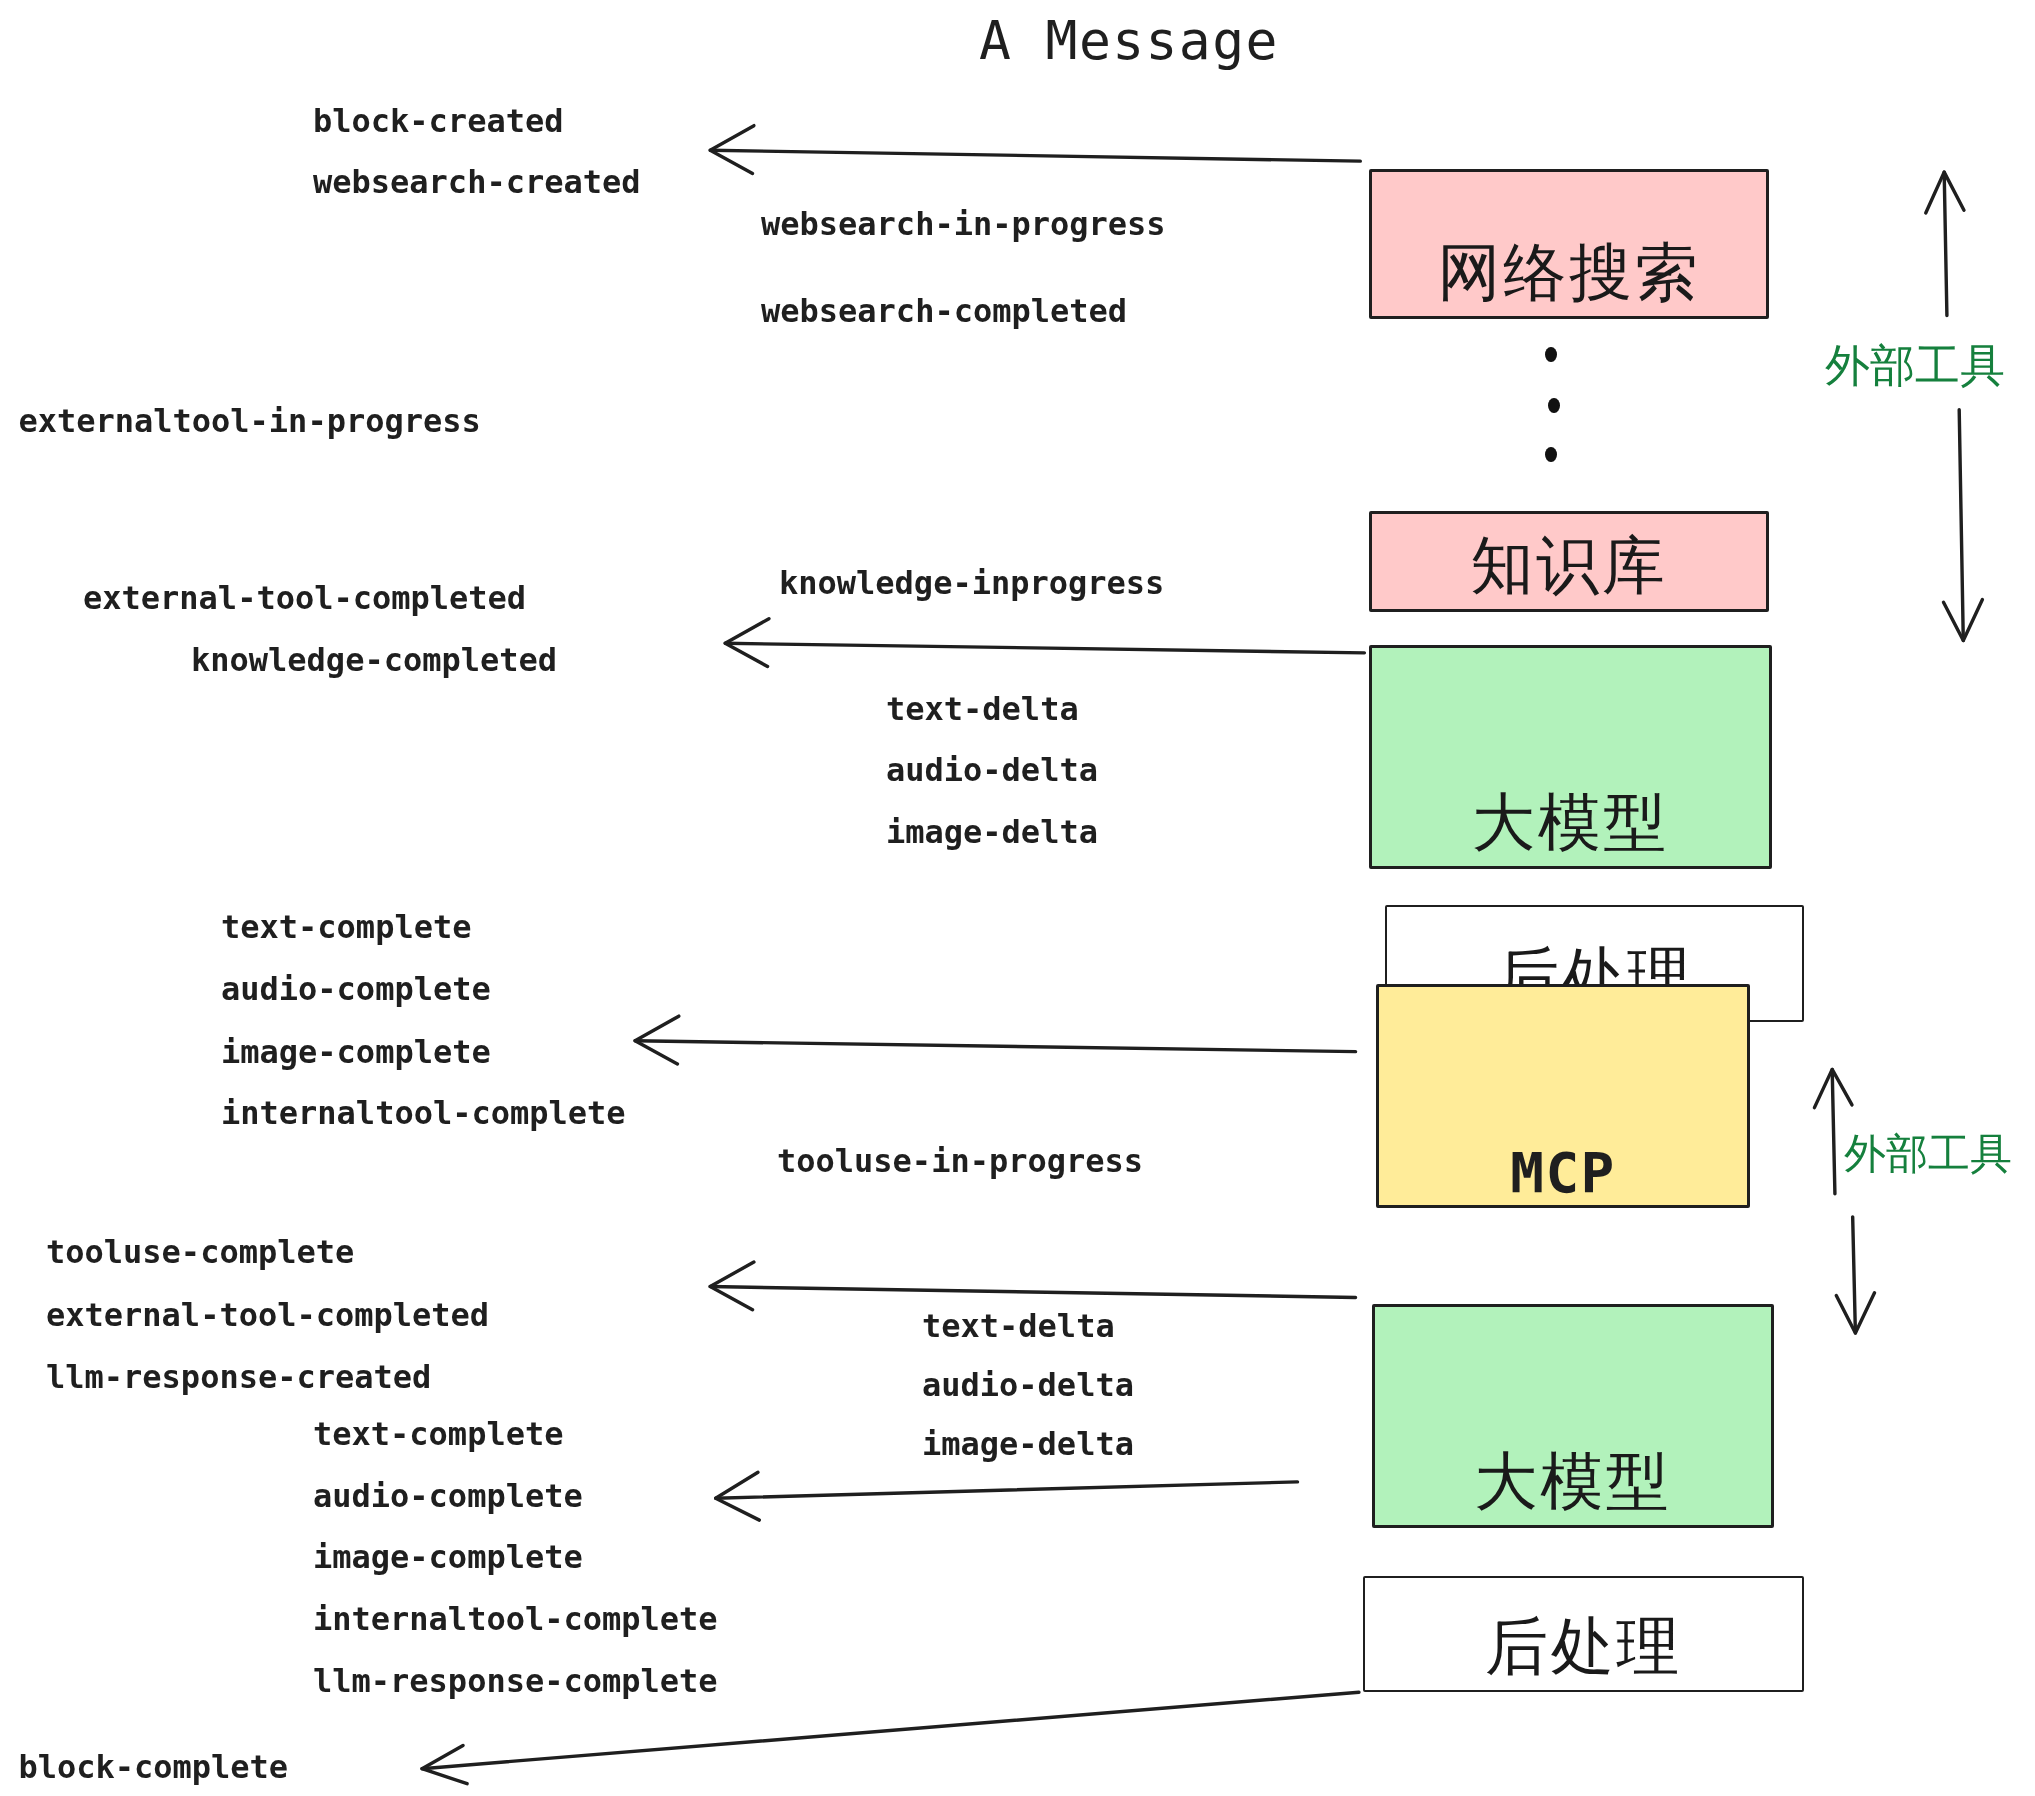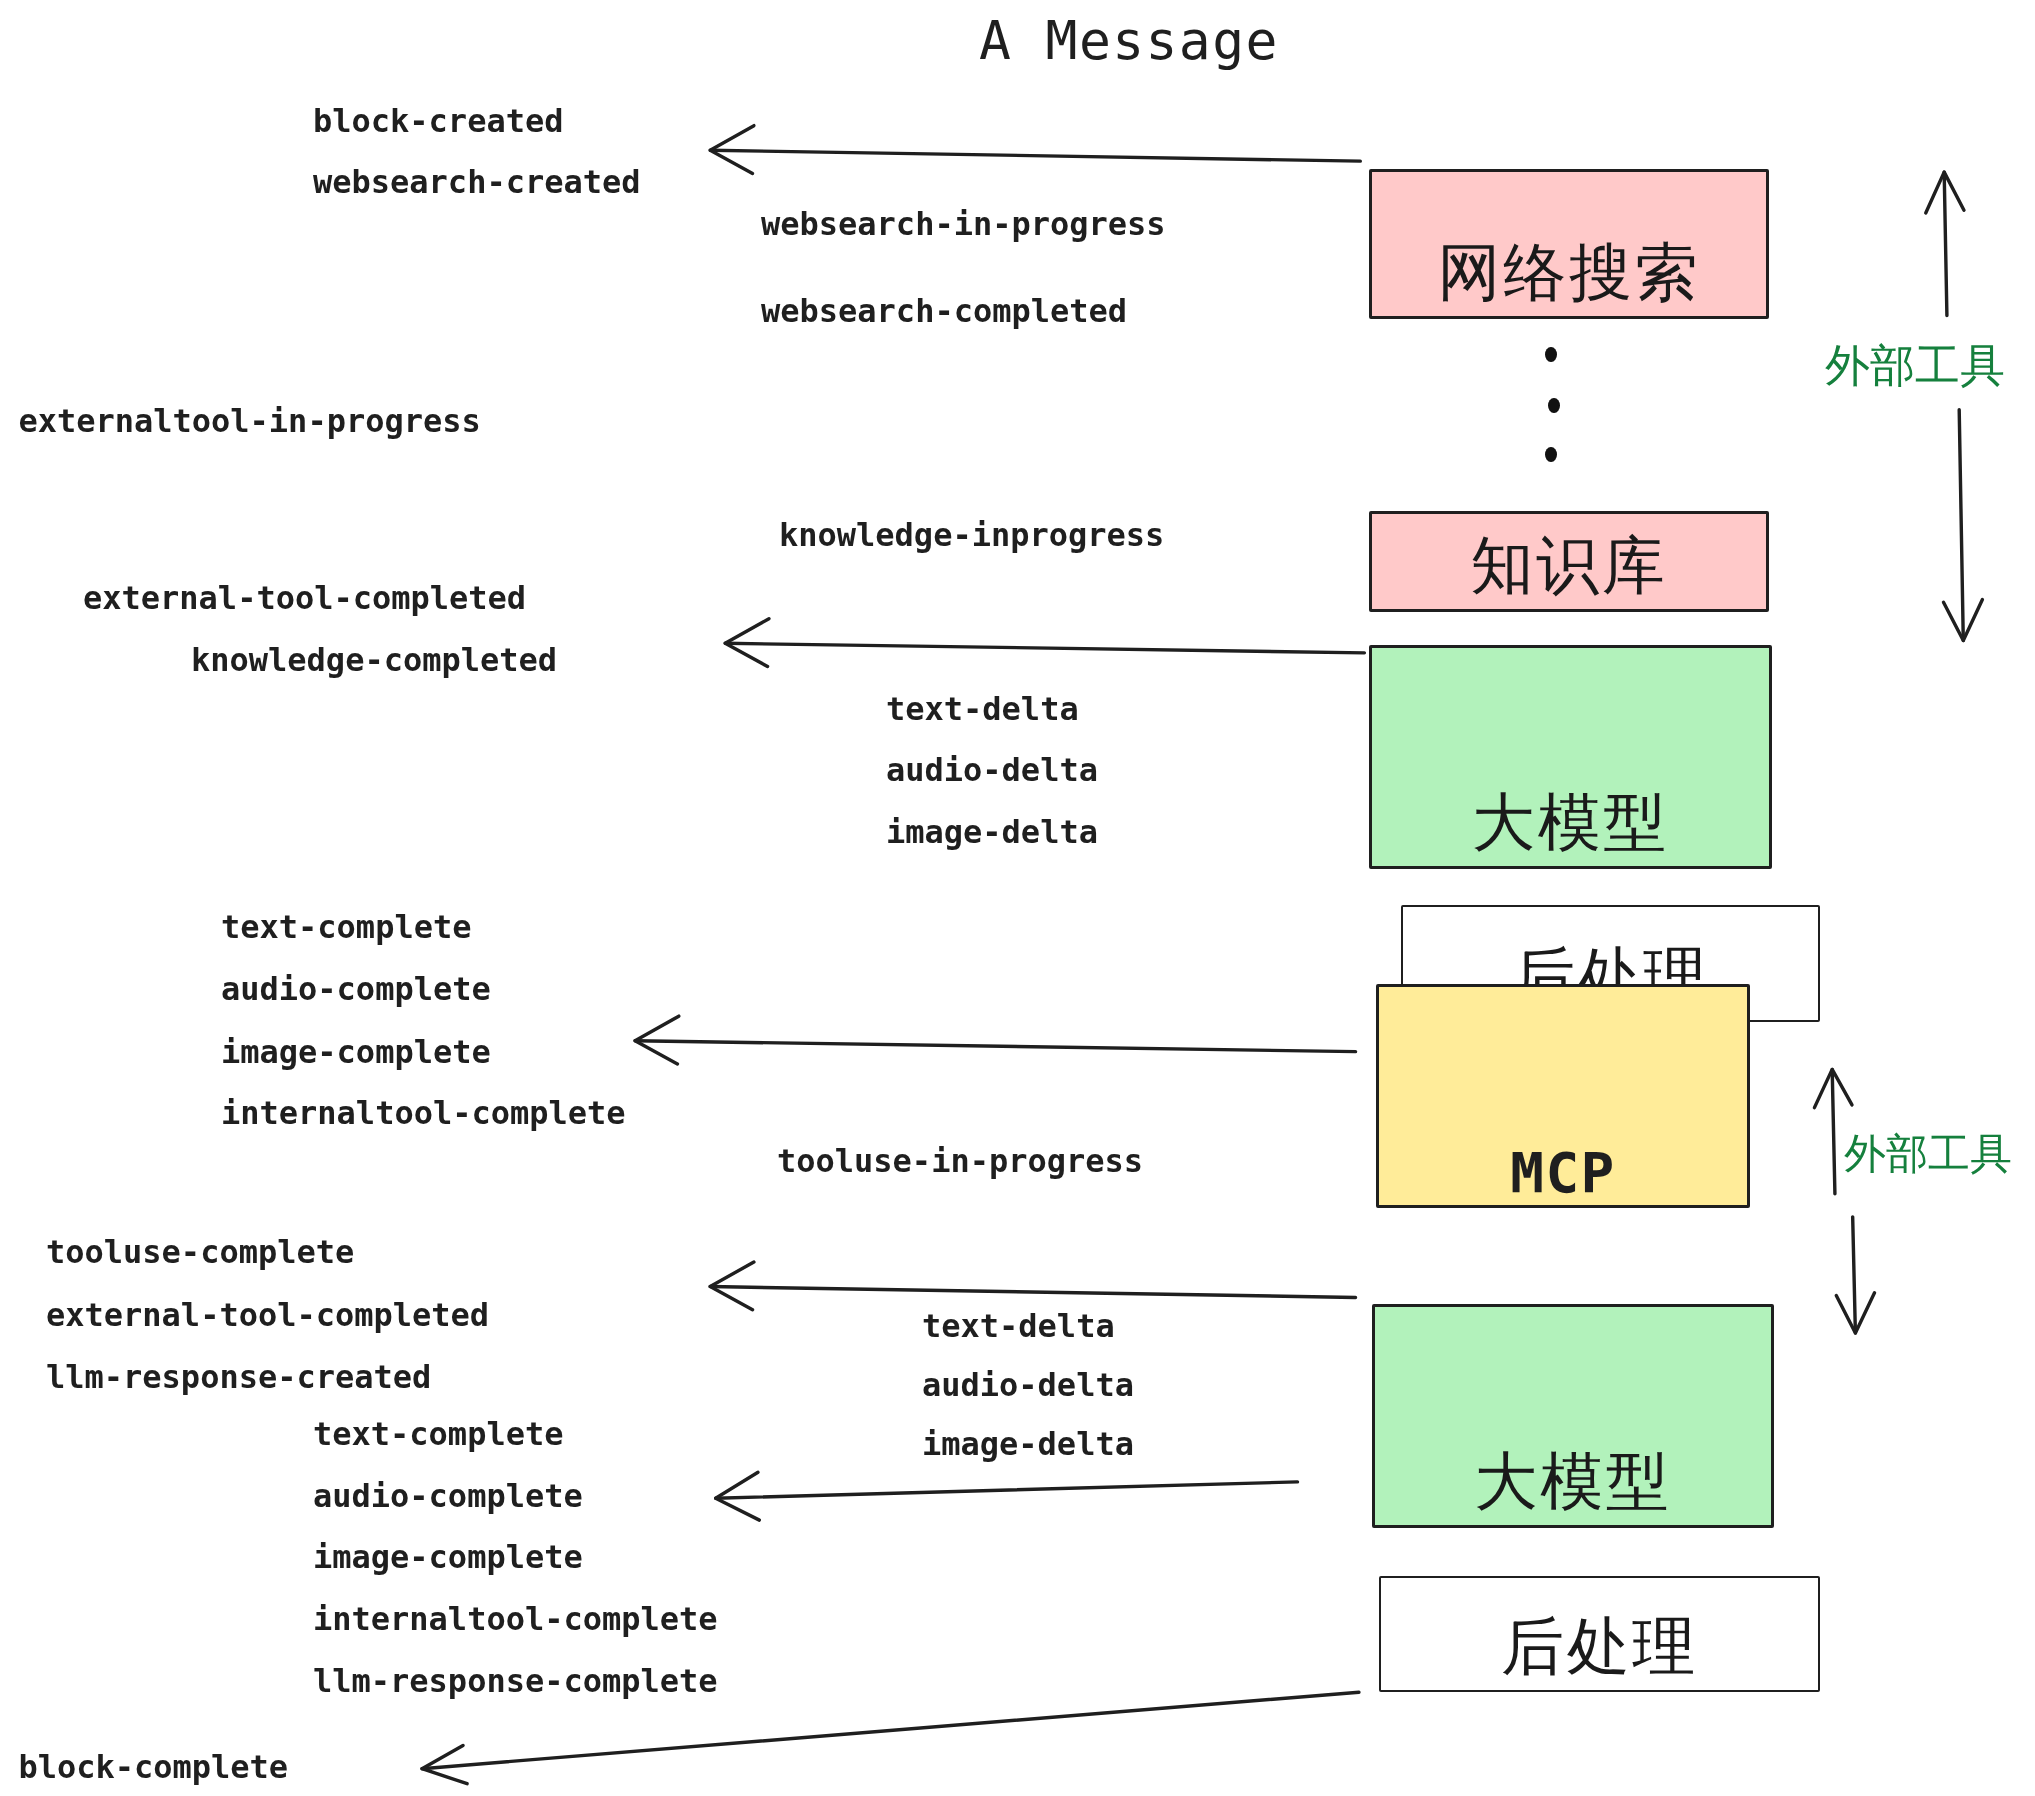--- a/index.html
+++ b/index.html
@@ -5,37 +5,37 @@
   html,body{margin:0;padding:0;width:2035px;height:1796px;background:#ffffff;overflow:hidden;}
   body{position:relative;font-family:"DejaVu Sans Mono",monospace;color:#1f1f1f;}
   .ev{position:absolute;font-family:"DejaVu Sans Mono",monospace;font-size:32px;font-weight:bold;white-space:nowrap;color:#1f1f1f;}
   .title{position:absolute;left:979px;top:9.6px;font-size:53px;font-weight:normal;letter-spacing:1.4px;}
   .box{position:absolute;border:3.4px solid #1f1f1f;border-radius:2px;display:flex;align-items:flex-end;justify-content:center;box-sizing:border-box;}
   .box .cjk{font-family:"DejaVu Sans",sans-serif;font-size:63px;font-weight:500;letter-spacing:2.7px;color:#1a1a1a;}
   .box .latin{font-family:"DejaVu Sans Mono",monospace;font-size:56px;font-weight:bold;letter-spacing:1.4px;}
   .pink{background:#ffc9c9;}
   .green{background:#b2f2bb;}
   .yellow{background:#ffec99;}
-  .white{background:#ffffff;border-width:2.7px;margin-left:16px;}
+  .white{background:#ffffff;border-width:2.7px;}
   .anno{position:absolute;font-family:Liberation Mono, monospace;font-size:45px;font-weight:500;white-space:nowrap;color:#15803d;text-align:right;}
   .dot{position:absolute;width:11.6px;height:15px;background:#111;border-radius:50%;}
   svg.overlay{position:absolute;left:0;top:0;pointer-events:none;}
   svg.overlay path{fill:none;stroke:#1f1f1f;stroke-width:5;stroke-linecap:round;stroke-linejoin:round;}
 </style>
 </head>
 <body>
 
 <div class="title">A Message</div>
 
 <div class="ev" style="left:313px;top:102px">block-created</div>
 <div class="ev" style="left:313px;top:163px">websearch-created</div>
 <div class="ev" style="left:761px;top:205px">websearch-in-progress</div>
 <div class="ev" style="left:761px;top:292px">websearch-completed</div>
 <div class="ev" style="left:18.4px;top:402px">externaltool-in-progress</div>
-<div class="ev" style="left:779px;top:516px">knowledge-inprogress</div>
+<div class="ev" style="left:779px;top:564px">knowledge-inprogress</div>
 <div class="ev" style="left:83px;top:579px">external-tool-completed</div>
 <div class="ev" style="left:191px;top:641px">knowledge-completed</div>
 <div class="ev" style="left:886px;top:690px">text-delta</div>
 <div class="ev" style="left:886px;top:751px">audio-delta</div>
 <div class="ev" style="left:886px;top:813px">image-delta</div>
 <div class="ev" style="left:221px;top:908px">text-complete</div>
 <div class="ev" style="left:221px;top:970px">audio-complete</div>
 <div class="ev" style="left:221px;top:1033px">image-complete</div>
 <div class="ev" style="left:221px;top:1094px">internaltool-complete</div>
 <div class="ev" style="left:777px;top:1142px">tooluse-in-progress</div>

